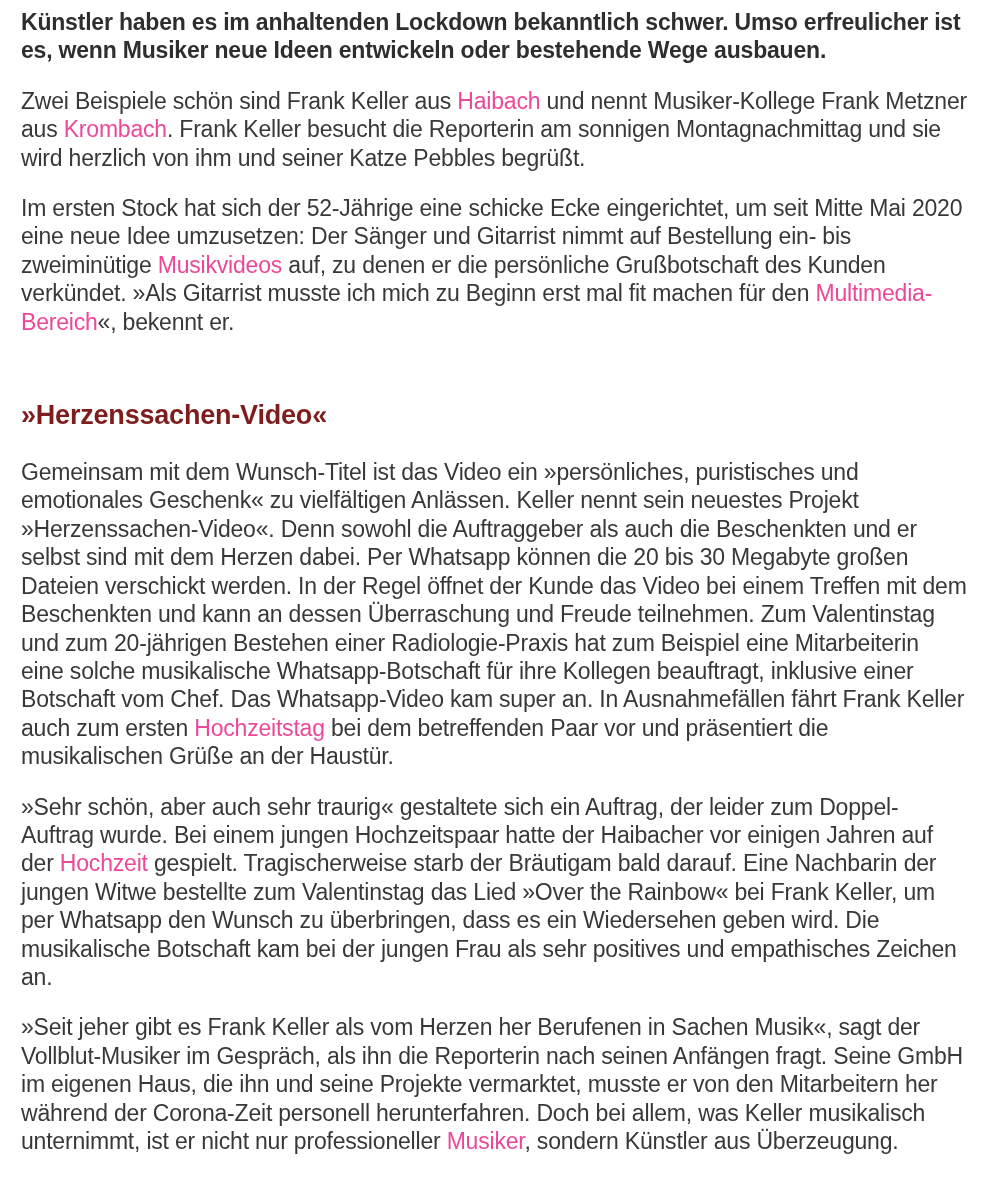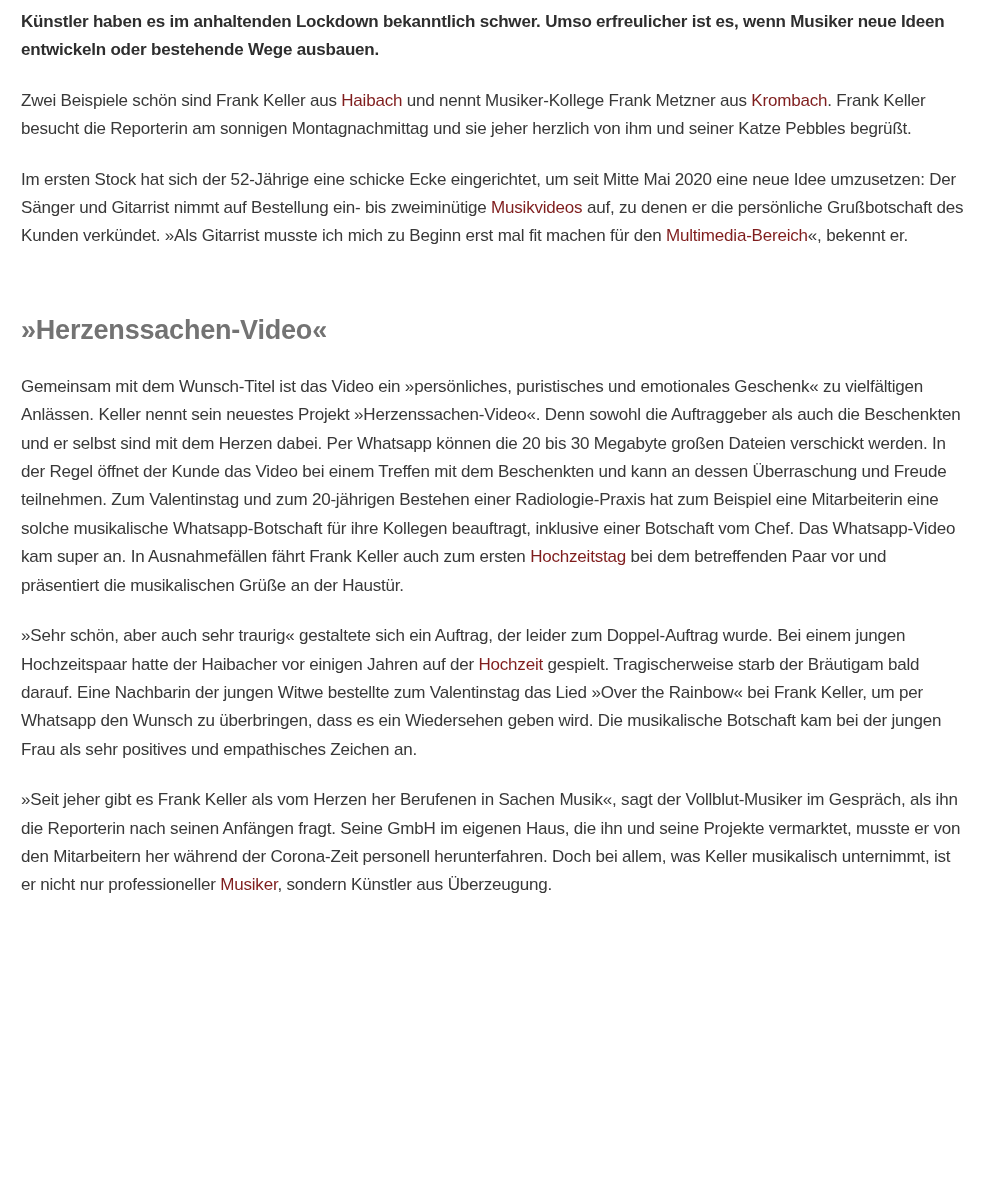--- a/index.html
+++ b/index.html
@@ -13,52 +13,52 @@
     box-sizing: border-box;
     background: #ffffff;
   }
   article {
     box-sizing: border-box;
     padding: 8px 21px 0 21px;
     font-family: "Liberation Sans", "DejaVu Sans", sans-serif;
     color: #383838;
   }
   p {
-    font-size: 17px;
+    font-size: 23px;
     line-height: 28.4px;
     letter-spacing: -0.2px;
     margin: 0 0 22px 0;
     hyphens: manual;
     -webkit-hyphens: manual;
   }
   p.lead {
     font-weight: 700;
     color: #2e2e2e;
   }
   h2 {
     font-family: "Liberation Sans", "DejaVu Sans", sans-serif;
     font-size: 27px;
     line-height: 34px;
     font-weight: 700;
     letter-spacing: -0.2px;
-    color: #737373;
+    color: #7f1d1d;
     margin: 62px 0 26px 0;
   }
   a.inline-link {
-    color: #7f1d1d;
+    color: #ec4899;
     text-decoration: none;
     cursor: pointer;
   }
 </style>
 </head>
 <body>
 
 <main class="page">
   <article id="article-root">
       <p class="lead"><span>Künstler haben es im anhaltenden Lockdown bekanntlich schwer. Umso erfreulicher ist es, wenn Musiker neue Ideen entwickeln oder bestehende Wege ausbauen.</span></p>
-      <p class="body-paragraph"><span>Zwei Beispiele schön sind Frank Keller aus </span><a class="inline-link" href="#">Haibach</a><span> und nennt Musiker-Kollege Frank Metzner aus </span><a class="inline-link" href="#">Krombach</a><span>. Frank Keller besucht die Reporterin am sonnigen Montagnachmittag und sie jeher herzlich von ihm und seiner Katze Pebbles begrüßt.</span></p>
+      <p class="body-paragraph"><span>Zwei Beispiele schön sind Frank Keller aus </span><a class="inline-link" href="#">Haibach</a><span> und nennt Musiker-Kollege Frank Metzner aus </span><a class="inline-link" href="#">Krombach</a><span>. Frank Keller besucht die Reporterin am sonnigen Montagnachmittag und sie wird herzlich von ihm und seiner Katze Pebbles begrüßt.</span></p>
       <p class="body-paragraph"><span>Im ersten Stock hat sich der 52-Jährige eine schicke Ecke eingerichtet, um seit Mitte Mai 2020 eine neue Idee umzusetzen: Der Sänger und Gitarrist nimmt auf Bestellung ein- bis zweiminütige </span><a class="inline-link" href="#">Musikvideos</a><span> auf, zu denen er die persönliche Grußbotschaft des Kunden verkündet. »Als Gitarrist musste ich mich zu Beginn erst mal fit machen für den </span><a class="inline-link" href="#">Multimedia-Bereich</a><span>«, bekennt er.</span></p>
       <h2>»Herzenssachen-Video«</h2>
       <p class="body-paragraph"><span>Gemeinsam mit dem Wunsch-Titel ist das Video ein »persönliches, puristisches und emotionales Geschenk« zu vielfältigen Anlässen. Keller nennt sein neuestes Projekt »Herzenssachen-Video«. Denn sowohl die Auftraggeber als auch die Beschenkten und er selbst sind mit dem Herzen dabei. Per Whatsapp können die 20 bis 30 Megabyte großen Dateien verschickt werden. In der Regel öff­net der Kunde das Video bei einem Treffen mit dem Beschenkten und kann an dessen Überra­schung und Freude teilnehmen. Zum Valentinstag und zum 20-jährigen Bestehen einer Radiologie-Praxis hat zum Beispiel eine Mitarbeiterin eine solche musikalische Whatsapp-Botschaft für ihre Kollegen beauftragt, inklusive einer Botschaft vom Chef. Das Whatsapp-Video kam super an. In Ausnahmefällen fährt Frank Keller auch zum ersten </span><a class="inline-link" href="#">Hochzeitstag</a><span> bei dem be­treffenden Paar vor und präsentiert die musikalischen Grüße an der Haustür.</span></p>
       <p class="body-paragraph"><span>»Sehr schön, aber auch sehr traurig« gestaltete sich ein Auftrag, der leider zum Doppel-Auftrag wurde. Bei einem jungen Hochzeitspaar hatte der Haibacher vor einigen Jahren auf der </span><a class="inline-link" href="#">Hochzeit</a><span> gespielt. Tragischerweise starb der Bräutigam bald darauf. Eine Nachbarin der jungen Witwe be­stellte zum Valentinstag das Lied »Over the Rainbow« bei Frank Keller, um per Whatsapp den Wunsch zu überbringen, dass es ein Wiedersehen geben wird. Die musikalische Botschaft kam bei der jungen Frau als sehr positives und empathisches Zeichen an.</span></p>
       <p class="body-paragraph"><span>»Seit jeher gibt es Frank Keller als vom Herzen her Berufenen in Sachen Musik«, sagt der Vollblut-Musiker im Gespräch, als ihn die Reporterin nach seinen Anfängen fragt. Seine GmbH im eigenen Haus, die ihn und seine Projekte vermarktet, musste er von den Mitarbeitern her während der Corona-Zeit personell herunterfahren. Doch bei allem, was Keller musikalisch unternimmt, ist er nicht nur professioneller </span><a class="inline-link" href="#">Musiker</a><span>, sondern Künstler aus Überzeugung.</span></p>
     </article>
 </main>
 
 </body></html>

